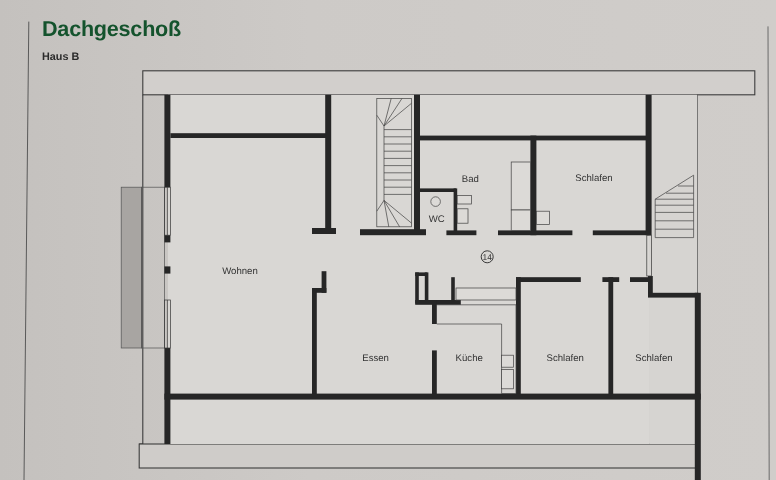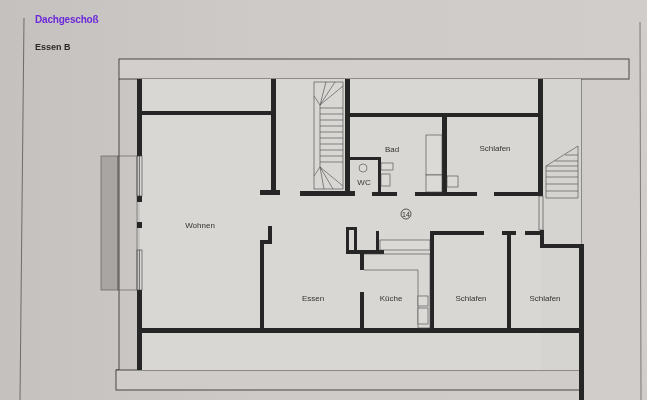--- a/index.html
+++ b/index.html
@@ -8,37 +8,37 @@
     background: #c9c6c3;
     font-family: "Liberation Sans", sans-serif;
     position: relative;
   }
   .paper {
     position: absolute; left: 0; top: 0; width: 647px; height: 400px;
     background: linear-gradient(90deg, #c4c1be 0%, #cdcac7 40%, #d0cdca 100%);
   }
   .title {
     position: absolute; left: 35px; top: 14px;
-    font-size: 10px; font-weight: bold; color: #6d28d9; letter-spacing: -0.2px;
+    font-size: 18px; font-weight: bold; color: #14532d; letter-spacing: -0.2px;
   }
   .subtitle {
     position: absolute; left: 35px; top: 42px;
     font-size: 9px; font-weight: bold; color: #2a2a2a;
   }
   svg.plan { position: absolute; left: 0; top: 0; }
   .room-label { font-family: "Liberation Sans", sans-serif; font-size: 8px; fill: #333; }
   .number-label { font-family: "Liberation Sans", sans-serif; font-size: 7px; fill: #333; }
 </style>
 </head>
 <body>
 
 <div class="paper"></div>
 
 <div class="title">Dachgeschoß</div>
-<div class="subtitle">Essen B</div>
+<div class="subtitle">Haus B</div>
 
 <svg class="plan" width="647" height="400" viewBox="0 0 647 400">
 
   <line x1="24" y1="18" x2="20" y2="400" stroke="#555" stroke-width="0.8"></line>
   <line x1="640" y1="22" x2="641" y2="400" stroke="#666" stroke-width="0.8"></line>
 
   <rect x="119" y="59" width="510" height="20" fill="#d2cfcc" stroke="#3a3a3a" stroke-width="0.9"></rect>
   <polyline points="119,79 119,370 116,370" fill="none" stroke="#3a3a3a" stroke-width="0.9"></polyline>
   <rect x="116" y="370" width="465" height="20" fill="#cfccc9" stroke="#3a3a3a" stroke-width="0.9"></rect>
   <line x1="581" y1="79" x2="581" y2="400" stroke="#3a3a3a" stroke-width="0.9"></line>

